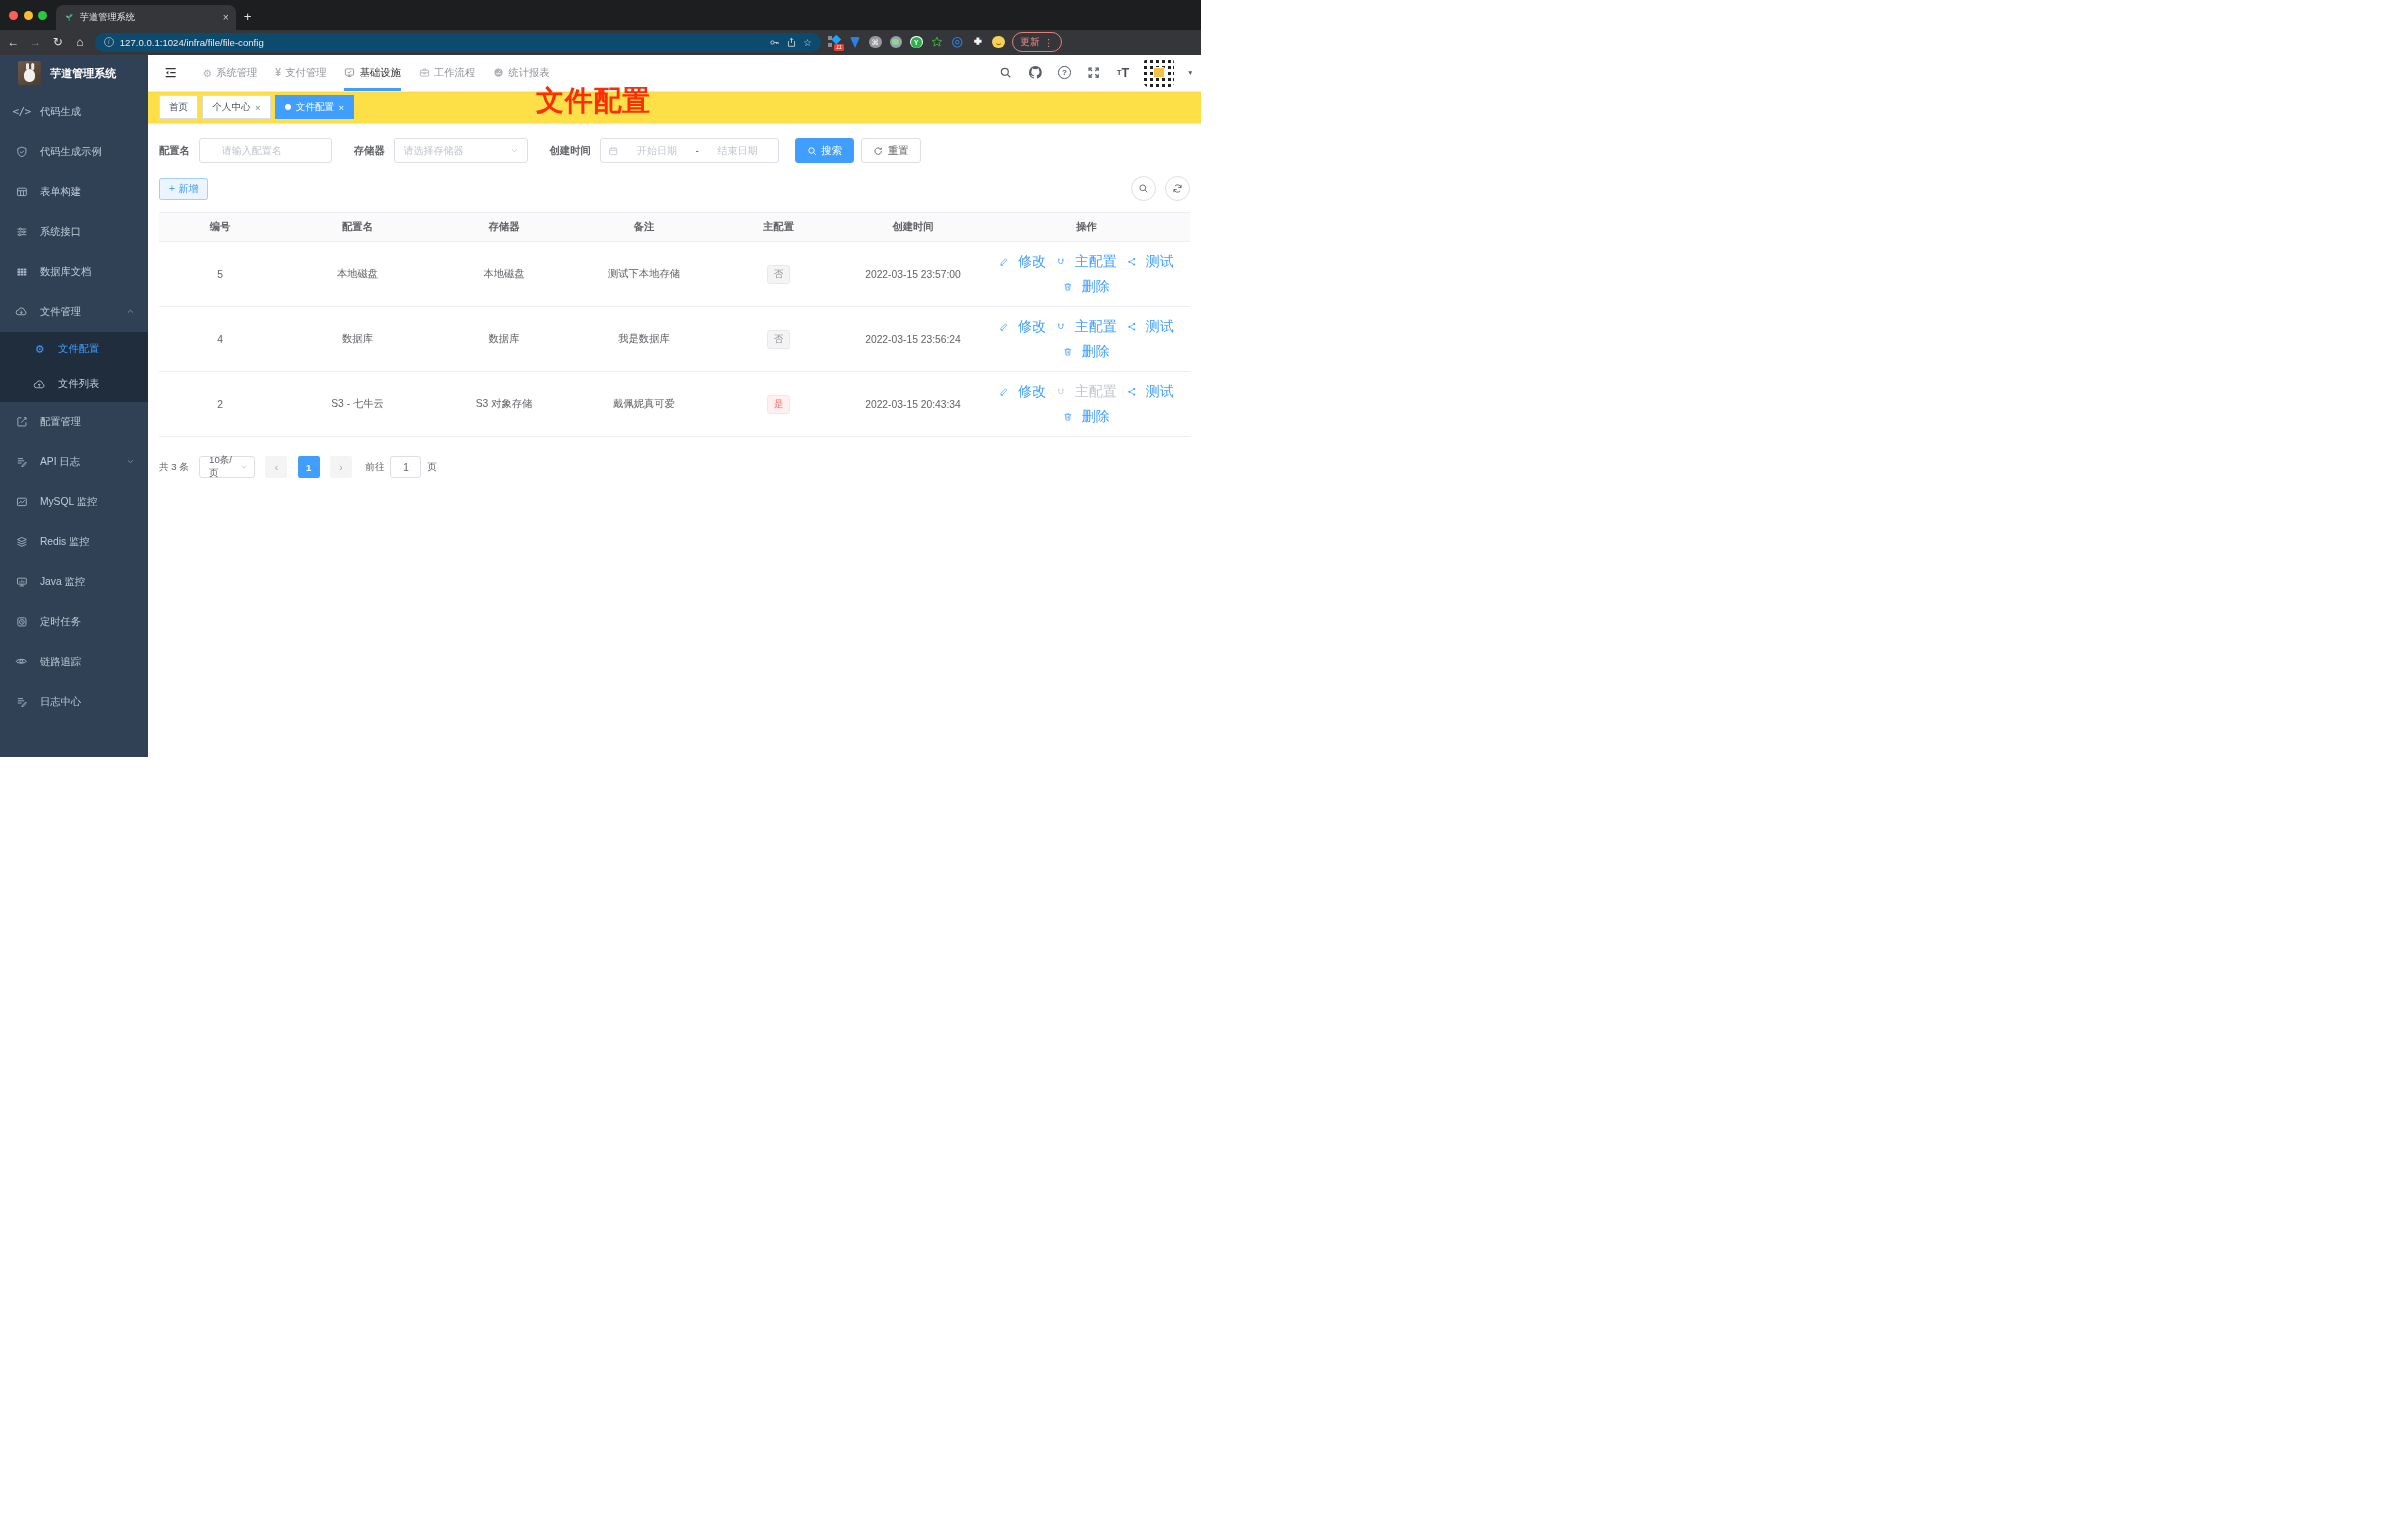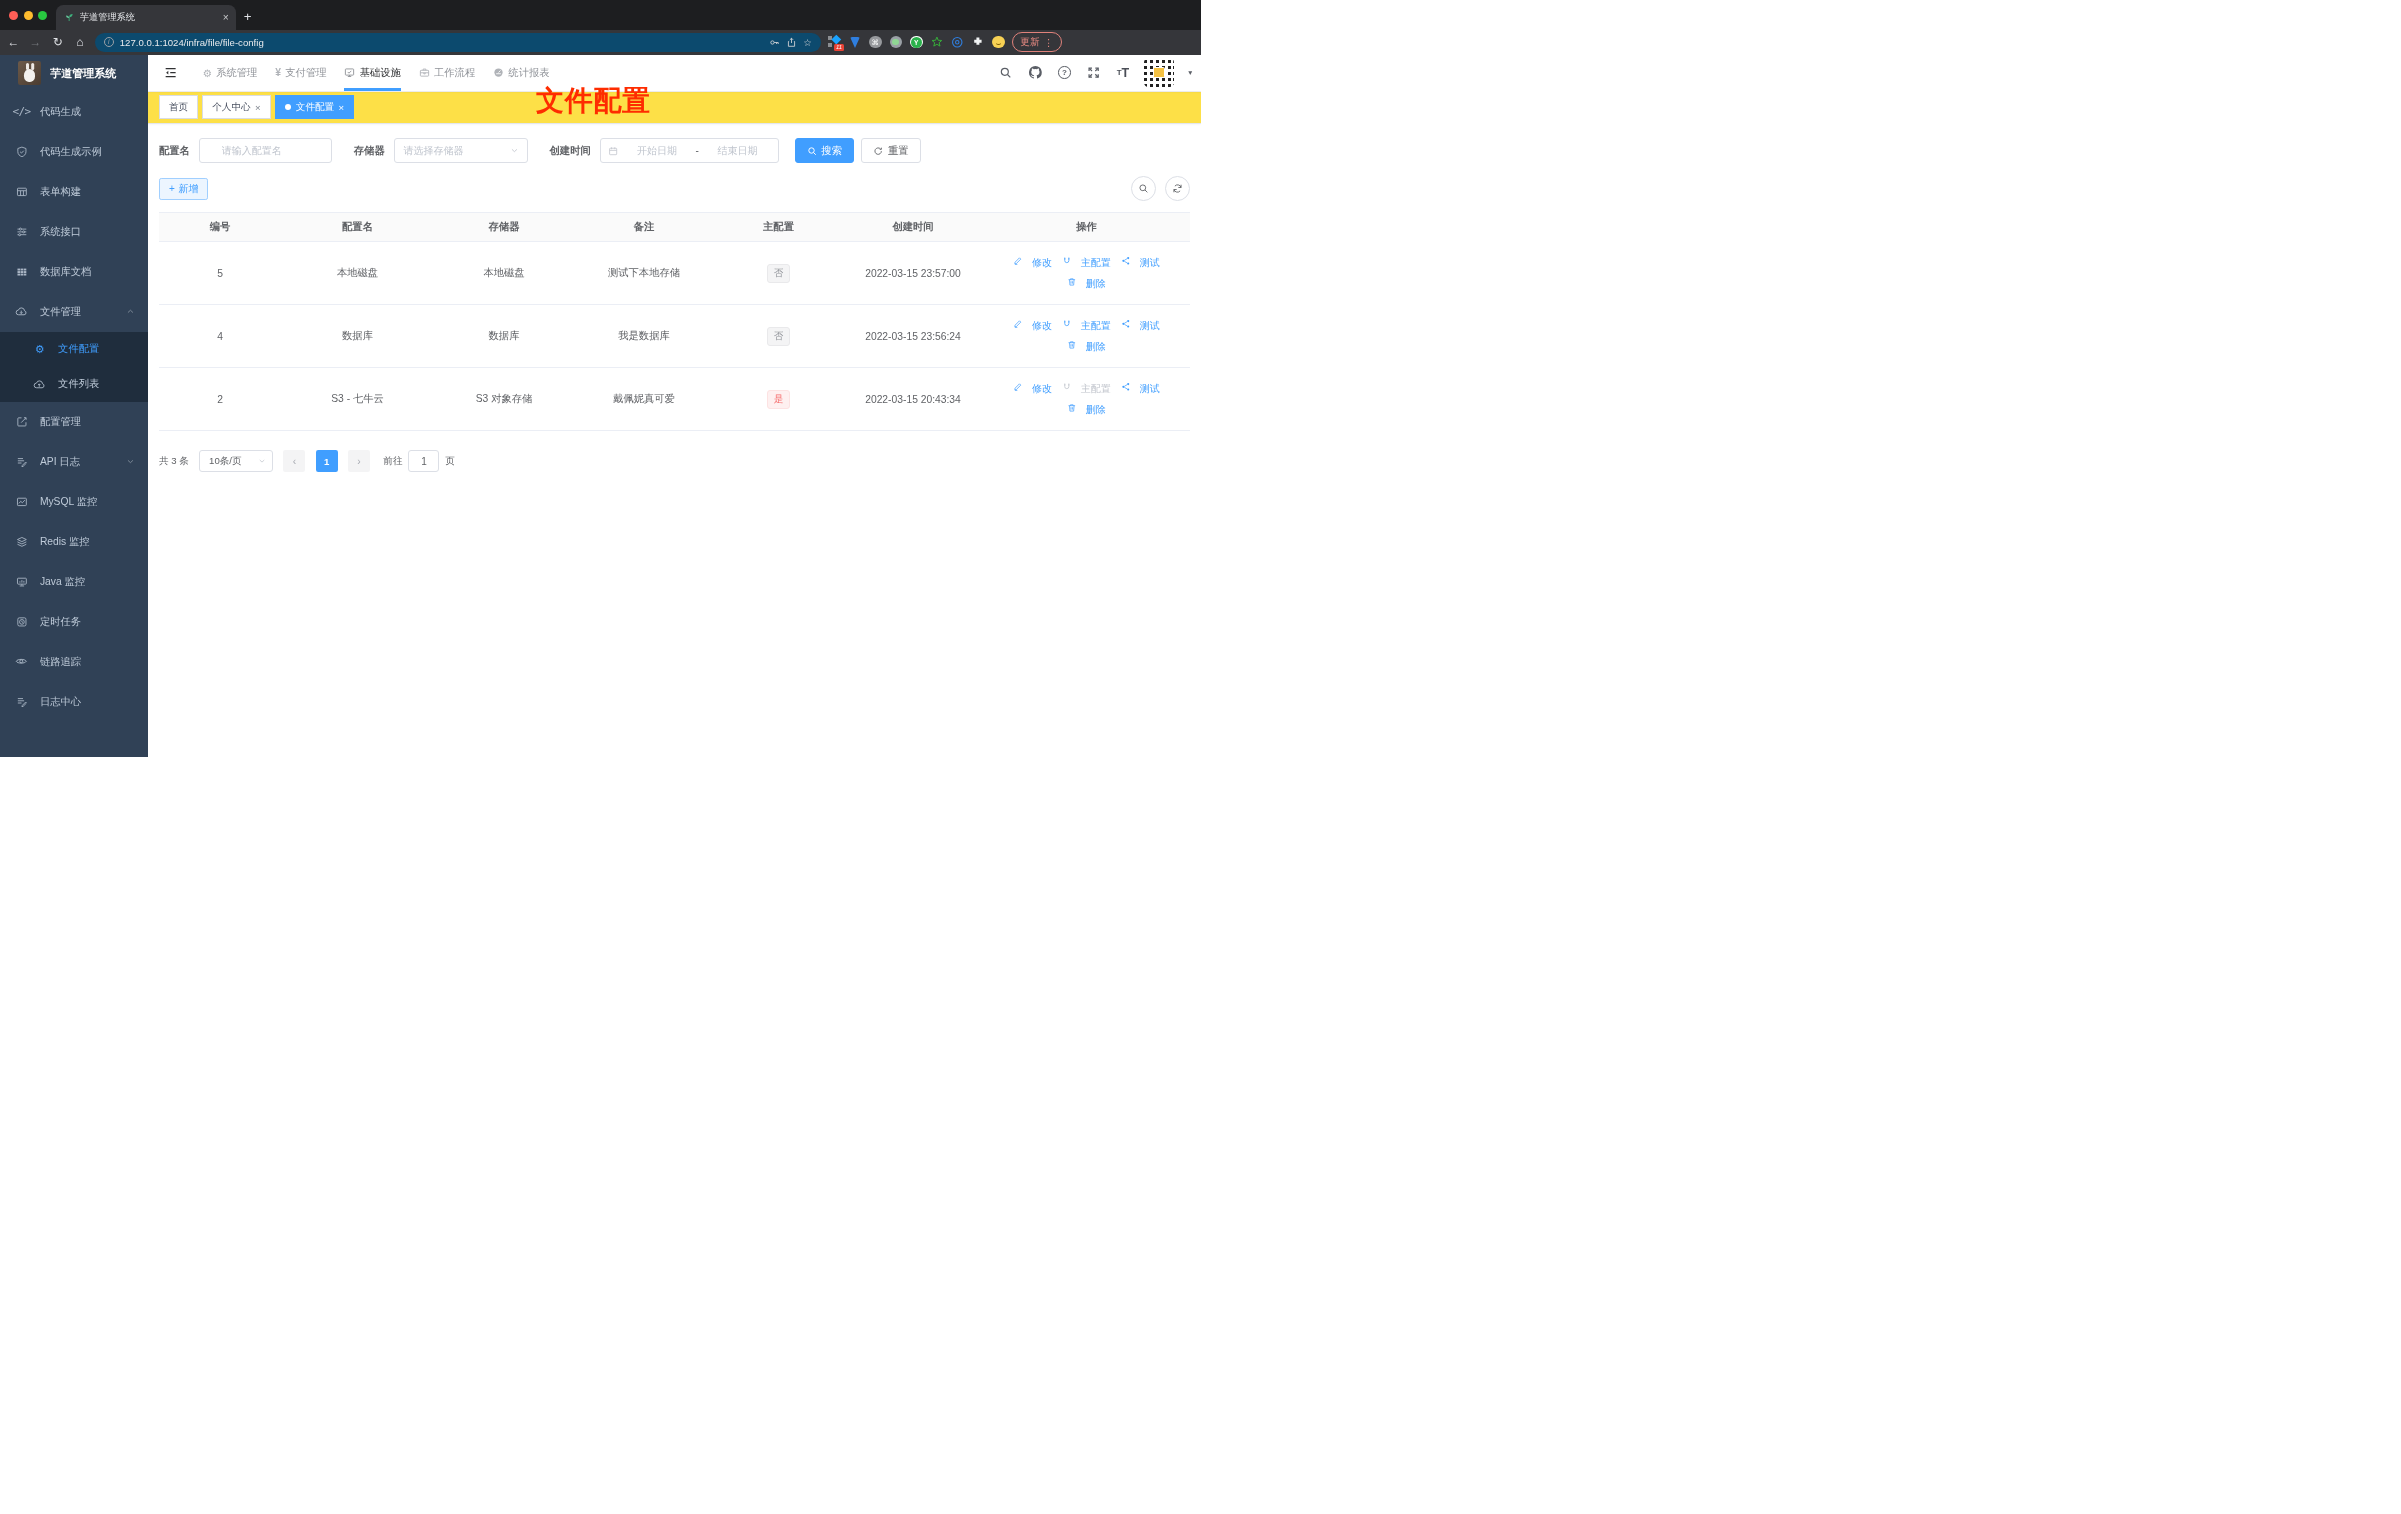--- a/index.html
+++ b/index.html
@@ -128,26 +128,26 @@
   
   table.grid { width:100%; border-collapse:collapse; margin-top:10.3px; table-layout:fixed; }
   .grid th { background:#fafafa; height:29.5px; font-size:10.3px; color:#606266; font-weight:bold;
      border-bottom:0.7px solid #ebeef5; border-top:0.7px solid #ebeef5; text-align:center; }
   .grid td { border-bottom:0.7px solid #ebeef5; text-align:center; padding:10.3px 4.4px; color:#606266; font-size:10.3px; height:63px; }
   .el-tag { display:inline-block; min-width:22px; padding:3.7px 5.9px; border-radius:3px; font-size:9.6px; line-height:1; }
   .el-tag.info { background:#f4f4f5; border:0.7px solid #e9e9eb; color:#909399; }
   .el-tag.danger { background:#fef0f0; border:0.7px solid #fde2e2; color:#f56c6c; }
   .acts { display:flex; flex-direction:column; align-items:center; gap:7.4px; }
   .acts .line { display:flex; gap:10.3px; justify-content:center; }
-  .alink { color:#409eff; display:inline-flex; align-items:flex-start; gap:9px; font-size:10px; cursor:pointer; white-space:nowrap; }
+  .alink { color:#409eff; display:inline-flex; align-items:center; gap:9px; font-size:14px; cursor:pointer; white-space:nowrap; }
   .alink.disabled { color:#c0c4cc; cursor:not-allowed; }
 
   
   .pager { display:flex; align-items:center; justify-content:flex-start; gap:10.3px; margin-top:19px; font-size:9.6px; color:#606266; }
-  .pg-select { width:74px; height:22px; border:0.7px solid #dcdfe6; border-radius:3px; display:flex; align-items:center;
+  .pg-select { width:56px; height:22px; border:0.7px solid #dcdfe6; border-radius:3px; display:flex; align-items:center;
      justify-content:space-between; padding:0 5.9px 0 8.9px; }
   .pg-btn { width:22px; height:22px; background:#f4f4f5; border-radius:2.2px; color:#a8abb2; font-size:10.3px;
      display:flex; align-items:center; justify-content:center; }
   .pg-num { width:22px; height:22px; background:#409eff; color:#fff; border-radius:2.2px; font-weight:bold;
      display:flex; align-items:center; justify-content:center; }
   .pg-goto { display:flex; align-items:center; gap:5.9px; margin-left:3px; }
   .pg-input { width:31px; height:22px; border:0.7px solid #dcdfe6; border-radius:3px; text-align:center; }
   .pg-input input { text-align:center; }
 
   .annotation { position:absolute; left:536px; top:82px; color:#fe2c00; font-size:28px; font-weight:bold;

